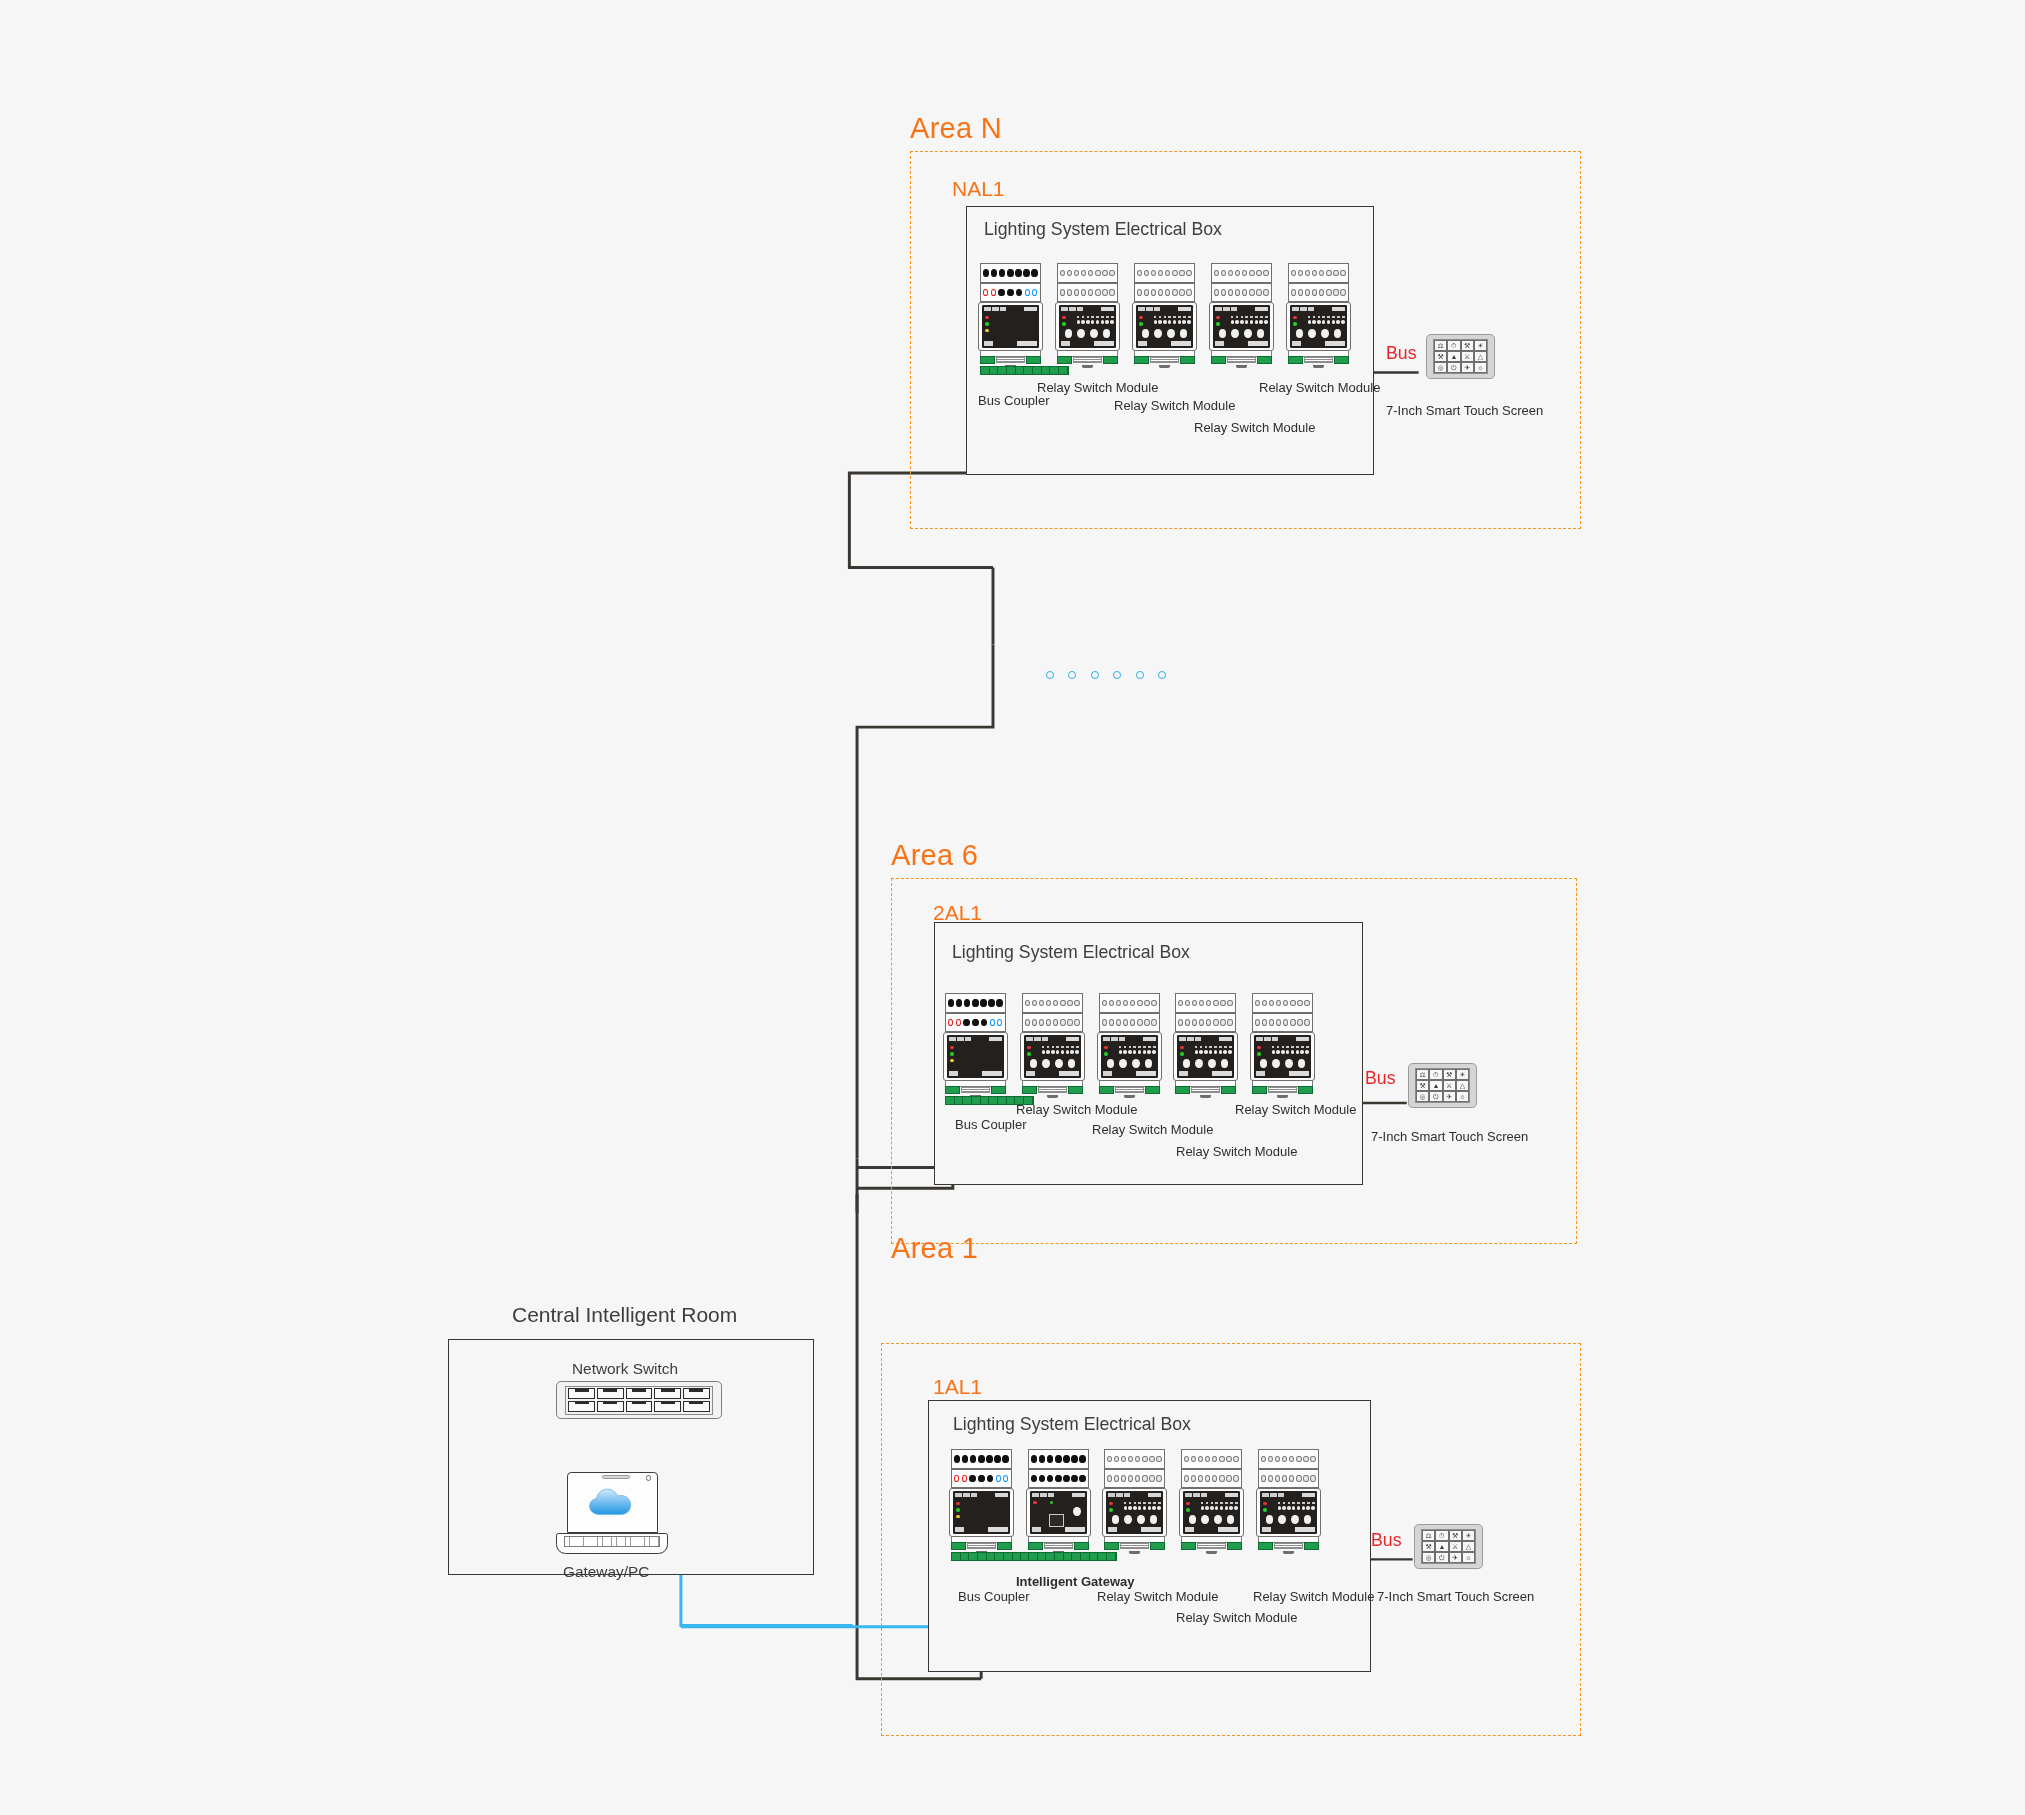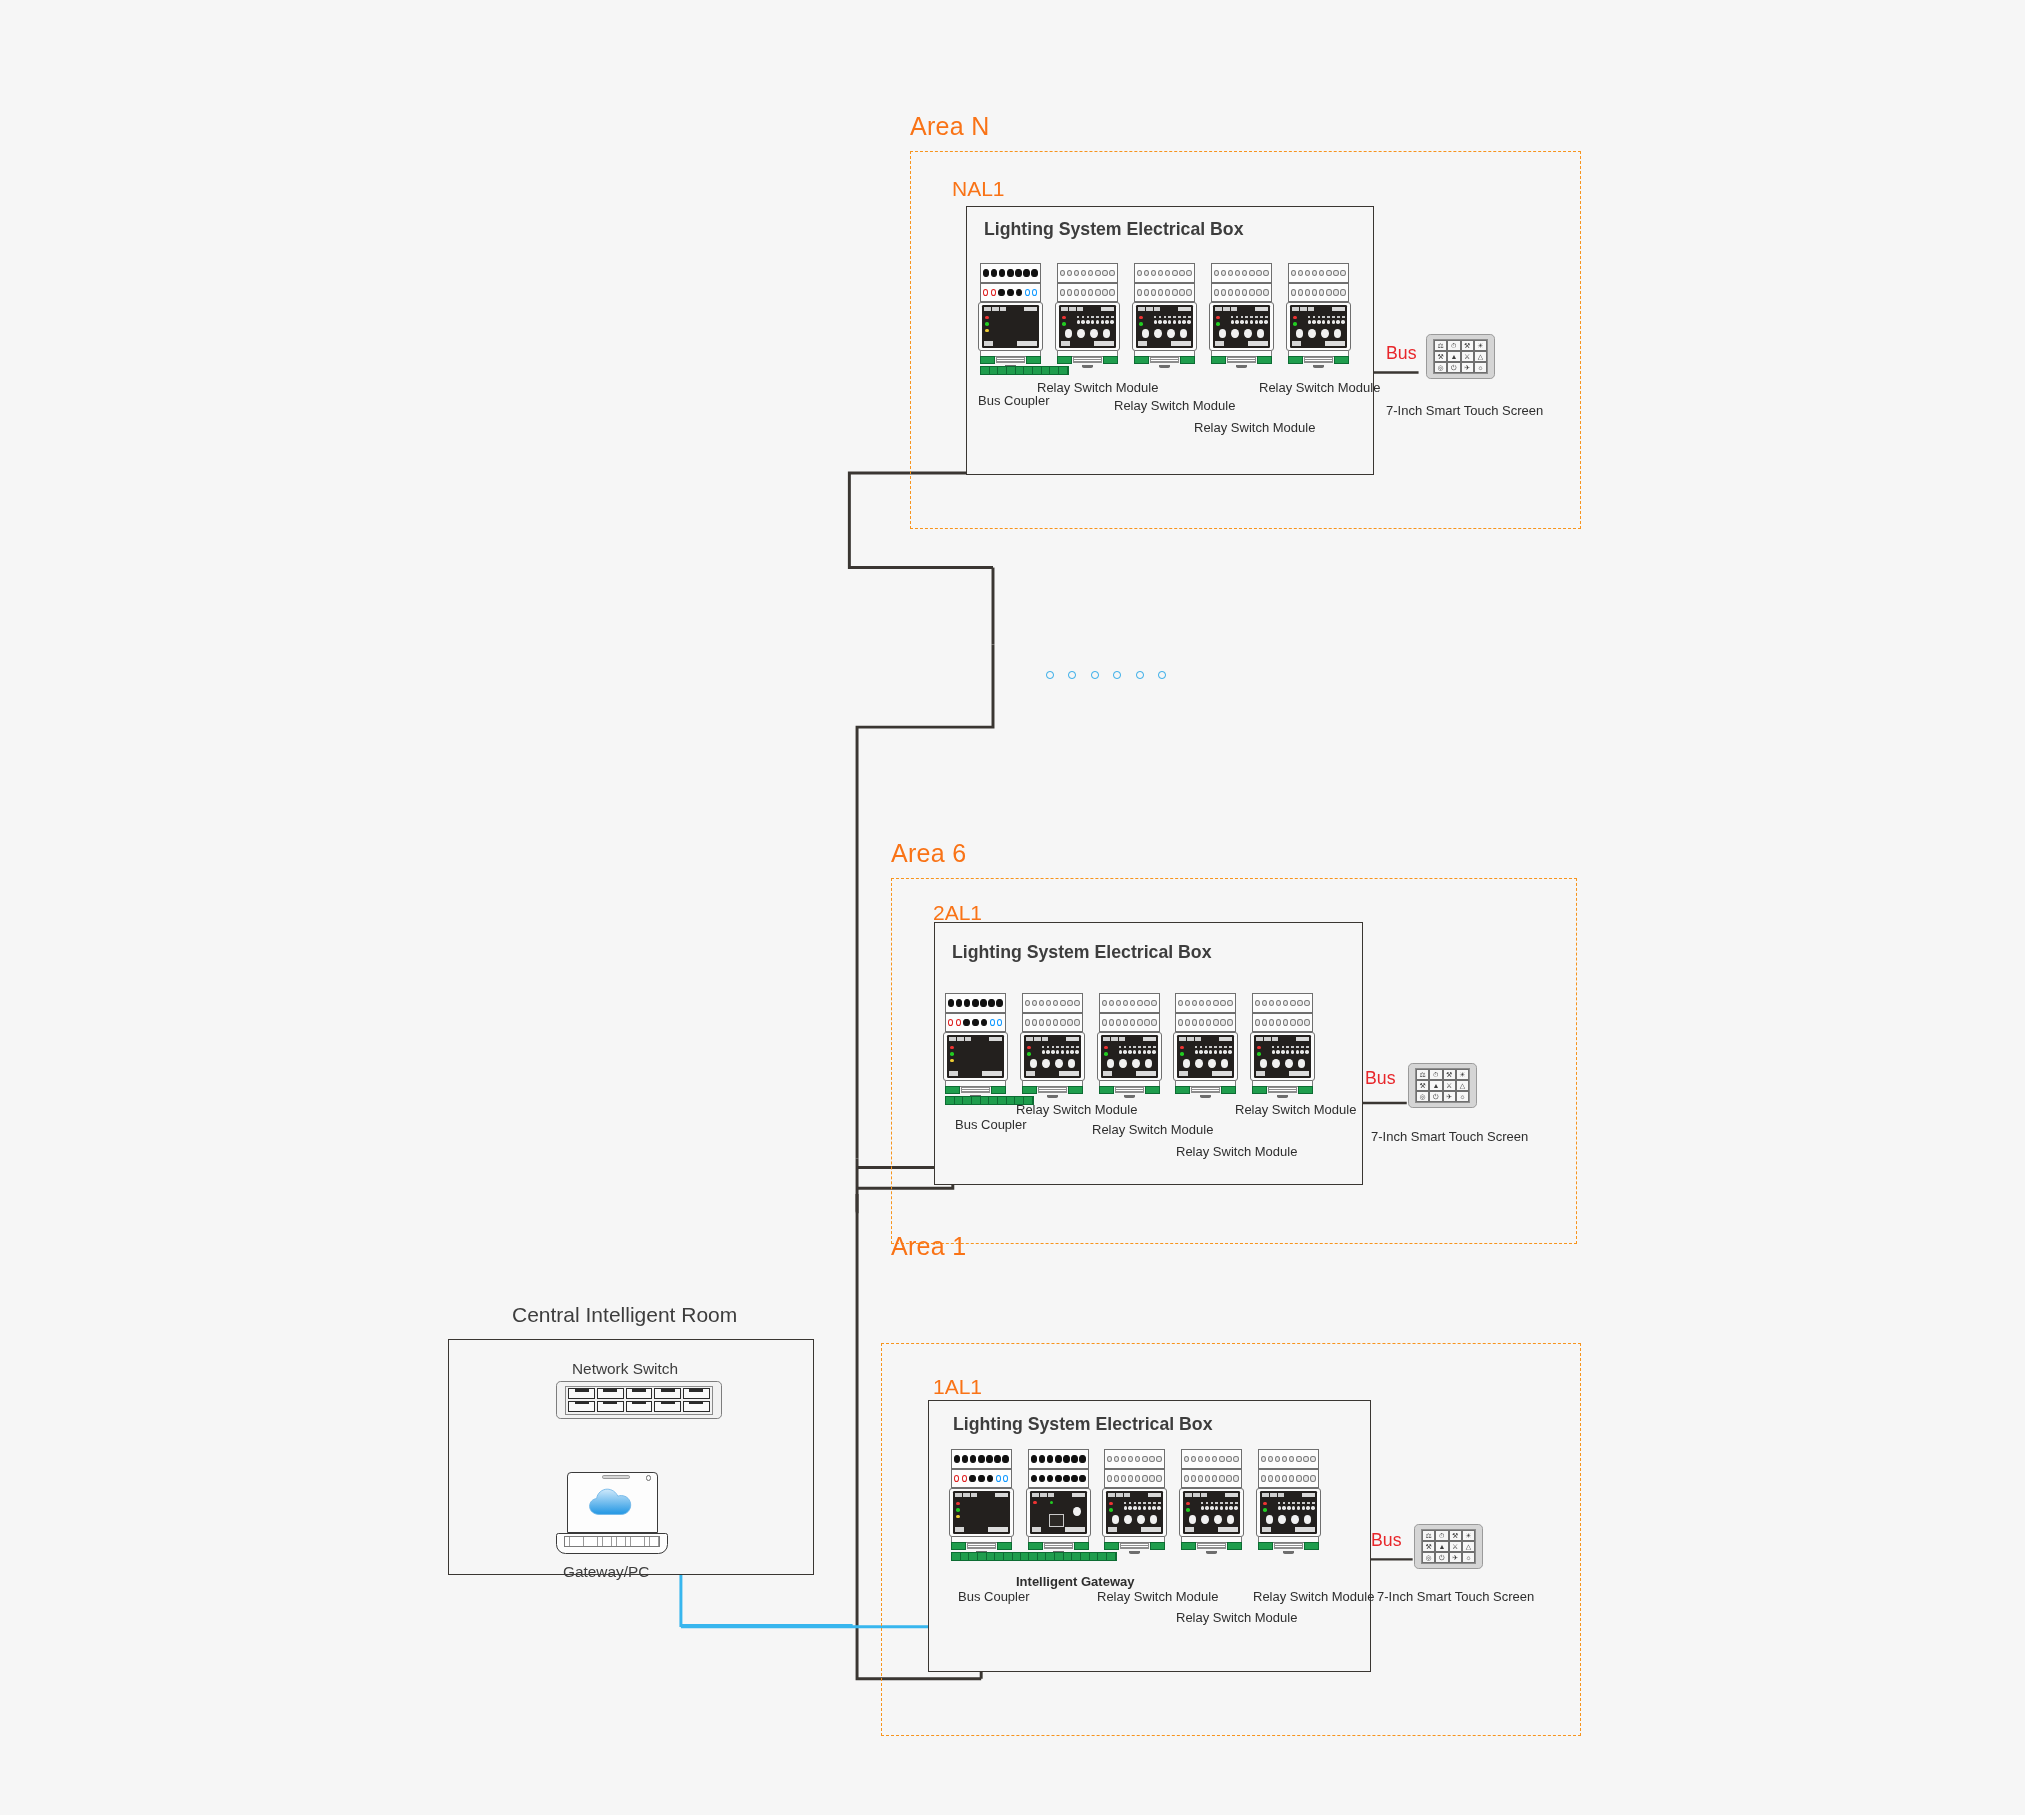--- a/index.html
+++ b/index.html
@@ -1,23 +1,23 @@
 <!DOCTYPE html>
 <html style="font-size:9.5px"><head>
 <meta charset="utf-8">
 <style>
   html,body{margin:0;padding:0;background:#f6f6f6;}
   body{font-family:"Liberation Sans",sans-serif;}
   #stage{position:relative;width:2025px;height:1816px;background:#f6f6f6;overflow:hidden;}
   .svg-layer{position:absolute;inset:0;width:2025px;height:1816px;pointer-events:none;}
 
   
-  .area-label{position:absolute;color:#f97316;font-size:25px;letter-spacing:0.3px;white-space:nowrap;}
+  .area-label{position:absolute;color:#f97316;font-size:29px;letter-spacing:0.3px;white-space:nowrap;}
   .panel-label{position:absolute;color:#f97316;font-size:21px;white-space:nowrap;}
-  .box-title{position:absolute;color:#3d3d3d;font-size:17.7px;white-space:nowrap;font-weight:bold;}
+  .box-title{position:absolute;color:#3d3d3d;font-size:17.7px;white-space:nowrap;}
   .dev-label{position:absolute;color:#2e2e2e;font-size:13px;white-space:nowrap;}
   .bus-label{position:absolute;color:#e8262a;font-size:17.7px;white-space:nowrap;}
   .room-title{position:absolute;color:#3d3d3d;font-size:21px;white-space:nowrap;}
   .room-sub{position:absolute;color:#3d3d3d;font-size:15.4px;white-space:nowrap;}
 
   
   .area-box{position:absolute;border:1.8px dashed #f7941d;box-sizing:border-box;background:transparent;}
   .panel-box{position:absolute;border:1.8px solid #3a3632;box-sizing:border-box;background:#f6f6f6;}
   .room-box{position:absolute;border:1.8px solid #3a3632;box-sizing:border-box;background:#f6f6f6;}
 

